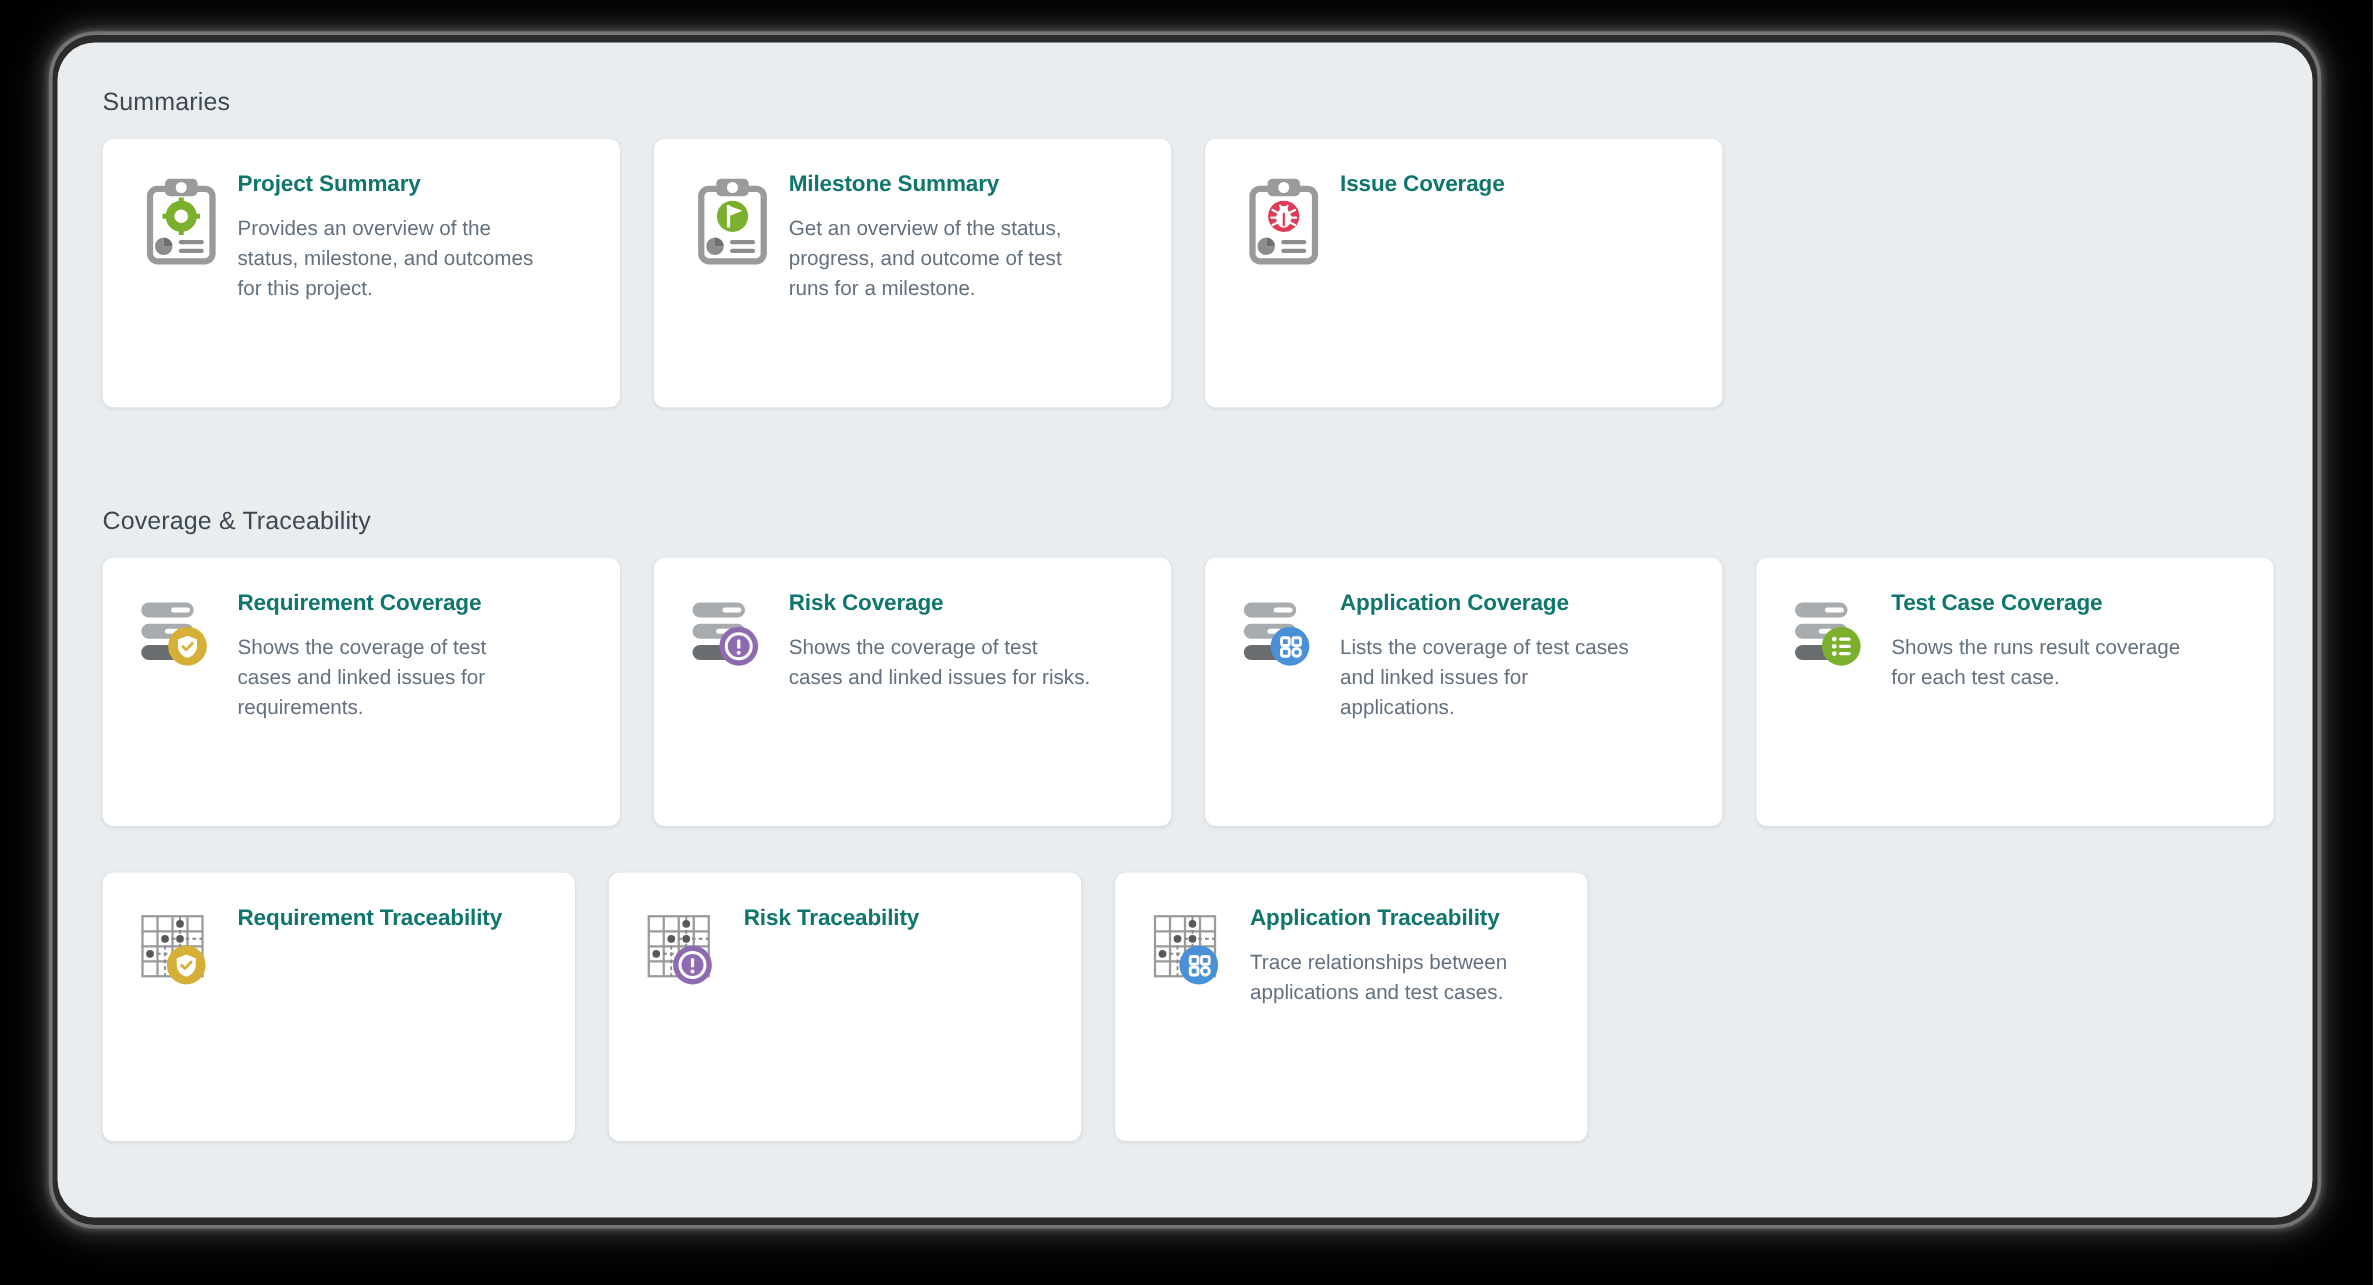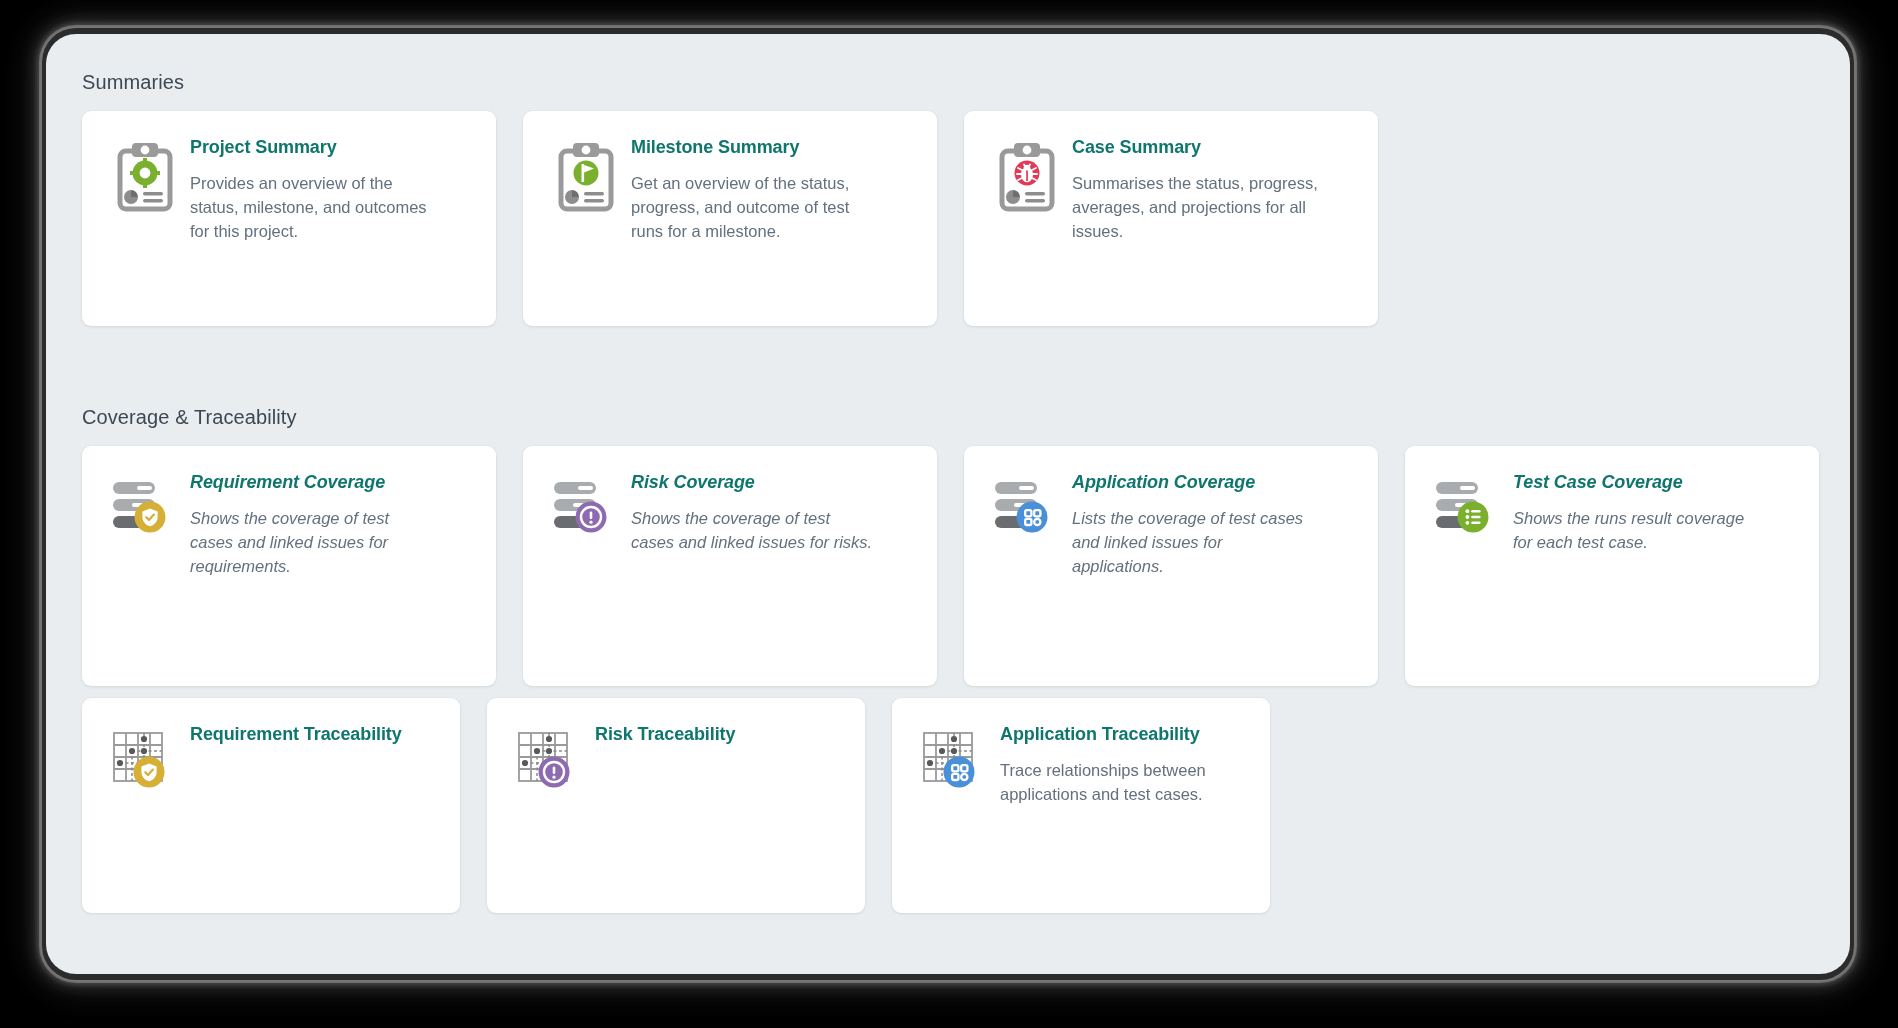--- a/index.html
+++ b/index.html
@@ -88,21 +88,21 @@
 
   .card {
     background: #ffffff;
     border-radius: 9px;
     box-shadow: 0 1px 3px rgba(40,55,70,0.10), 0 0 0 0.5px rgba(40,55,70,0.03);
     display: flex;
     box-sizing: border-box;
     padding: 26px 22px 20px 26px;
   }
   .card.sz-summary { width: 414px; height: 215px; }
-  .card.sz-cov     { width: 414px; height: 240px; font-style: italic; }
+  .card.sz-cov     { width: 414px; height: 215px; }
   .card.sz-trace   { width: 378px; height: 215px; }
 
   .card-icon {
     width: 74px;
     min-width: 74px;
     display: flex;
     align-items: flex-start;
     justify-content: center;
     padding-top: 4px;
   }
@@ -209,22 +209,21 @@
               <ellipse cx="31" cy="33.6" rx="6" ry="7.6" fill="#ffffff"></ellipse>
               <rect x="30.2" y="27" width="1.7" height="13" fill="#e03b56"></rect>
               <ellipse cx="31" cy="26.6" rx="3.3" ry="2.8" fill="#ffffff"></ellipse>
               <path d="M17 49 a7 7 0 1 0 7 7 l-7 0 z" fill="#8d8d8d"></path>
               <path d="M17 49 a7 7 0 0 1 7 7 l-7 0 z" fill="#6e6e6e"></path>
               <rect x="29" y="51" width="20" height="3.4" rx="1.7" fill="#8d8d8d"></rect>
               <rect x="29" y="58" width="20" height="3.4" rx="1.7" fill="#8d8d8d"></rect>
             </svg>
           </div>
           <div class="card-body">
-            <h3 class="card-title">Case Summary</h3>
-            <p class="card-desc">Summarises the status, progress, averages, and projections for all issues.</p>
+            <h3 class="card-title">Issue Coverage</h3>
           </div>
         </div>
       </div>
 
       <div class="section-title" id="coverage-title">Coverage &amp; Traceability</div>
 
       <div class="grid" id="coverage-grid">
 
         <div class="card sz-cov">
           <div class="card-icon">

